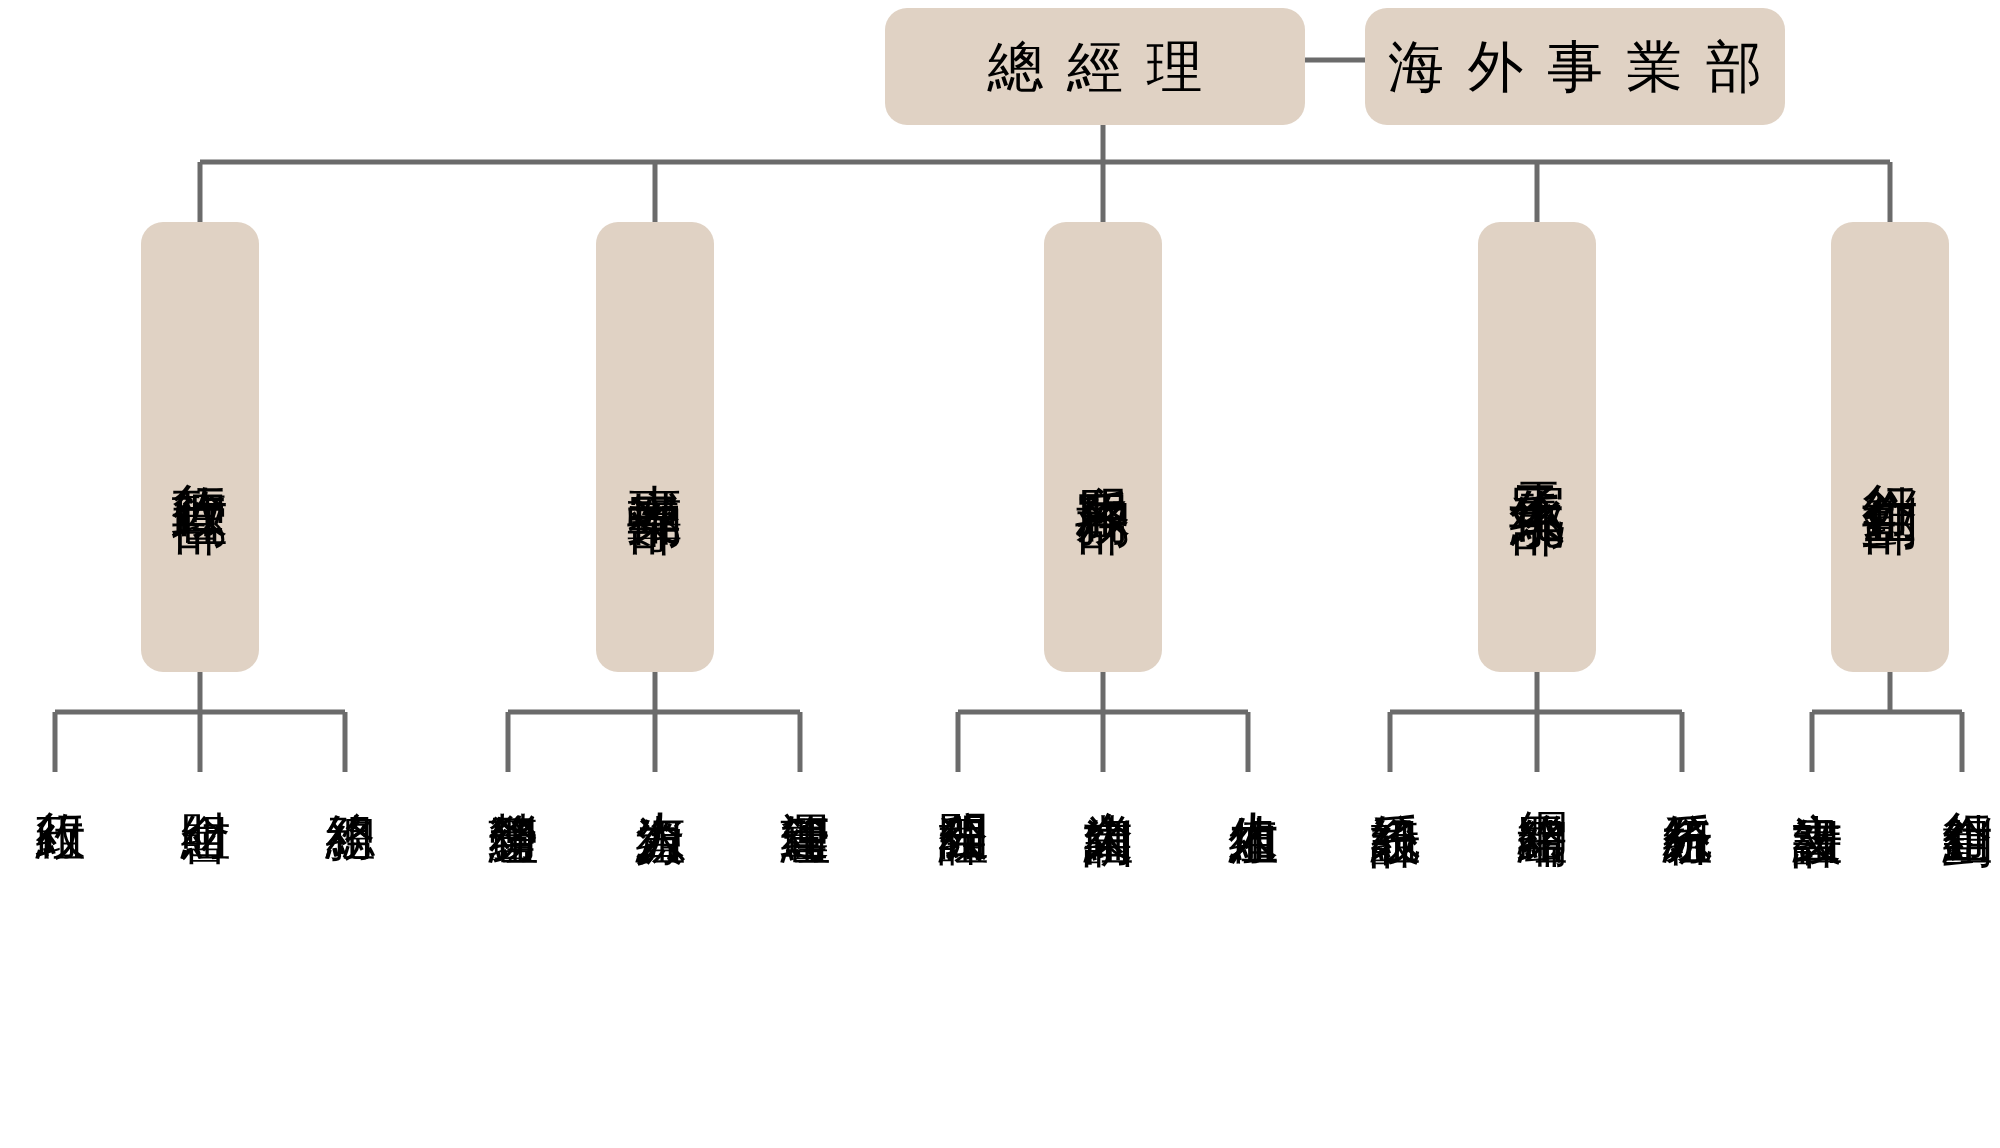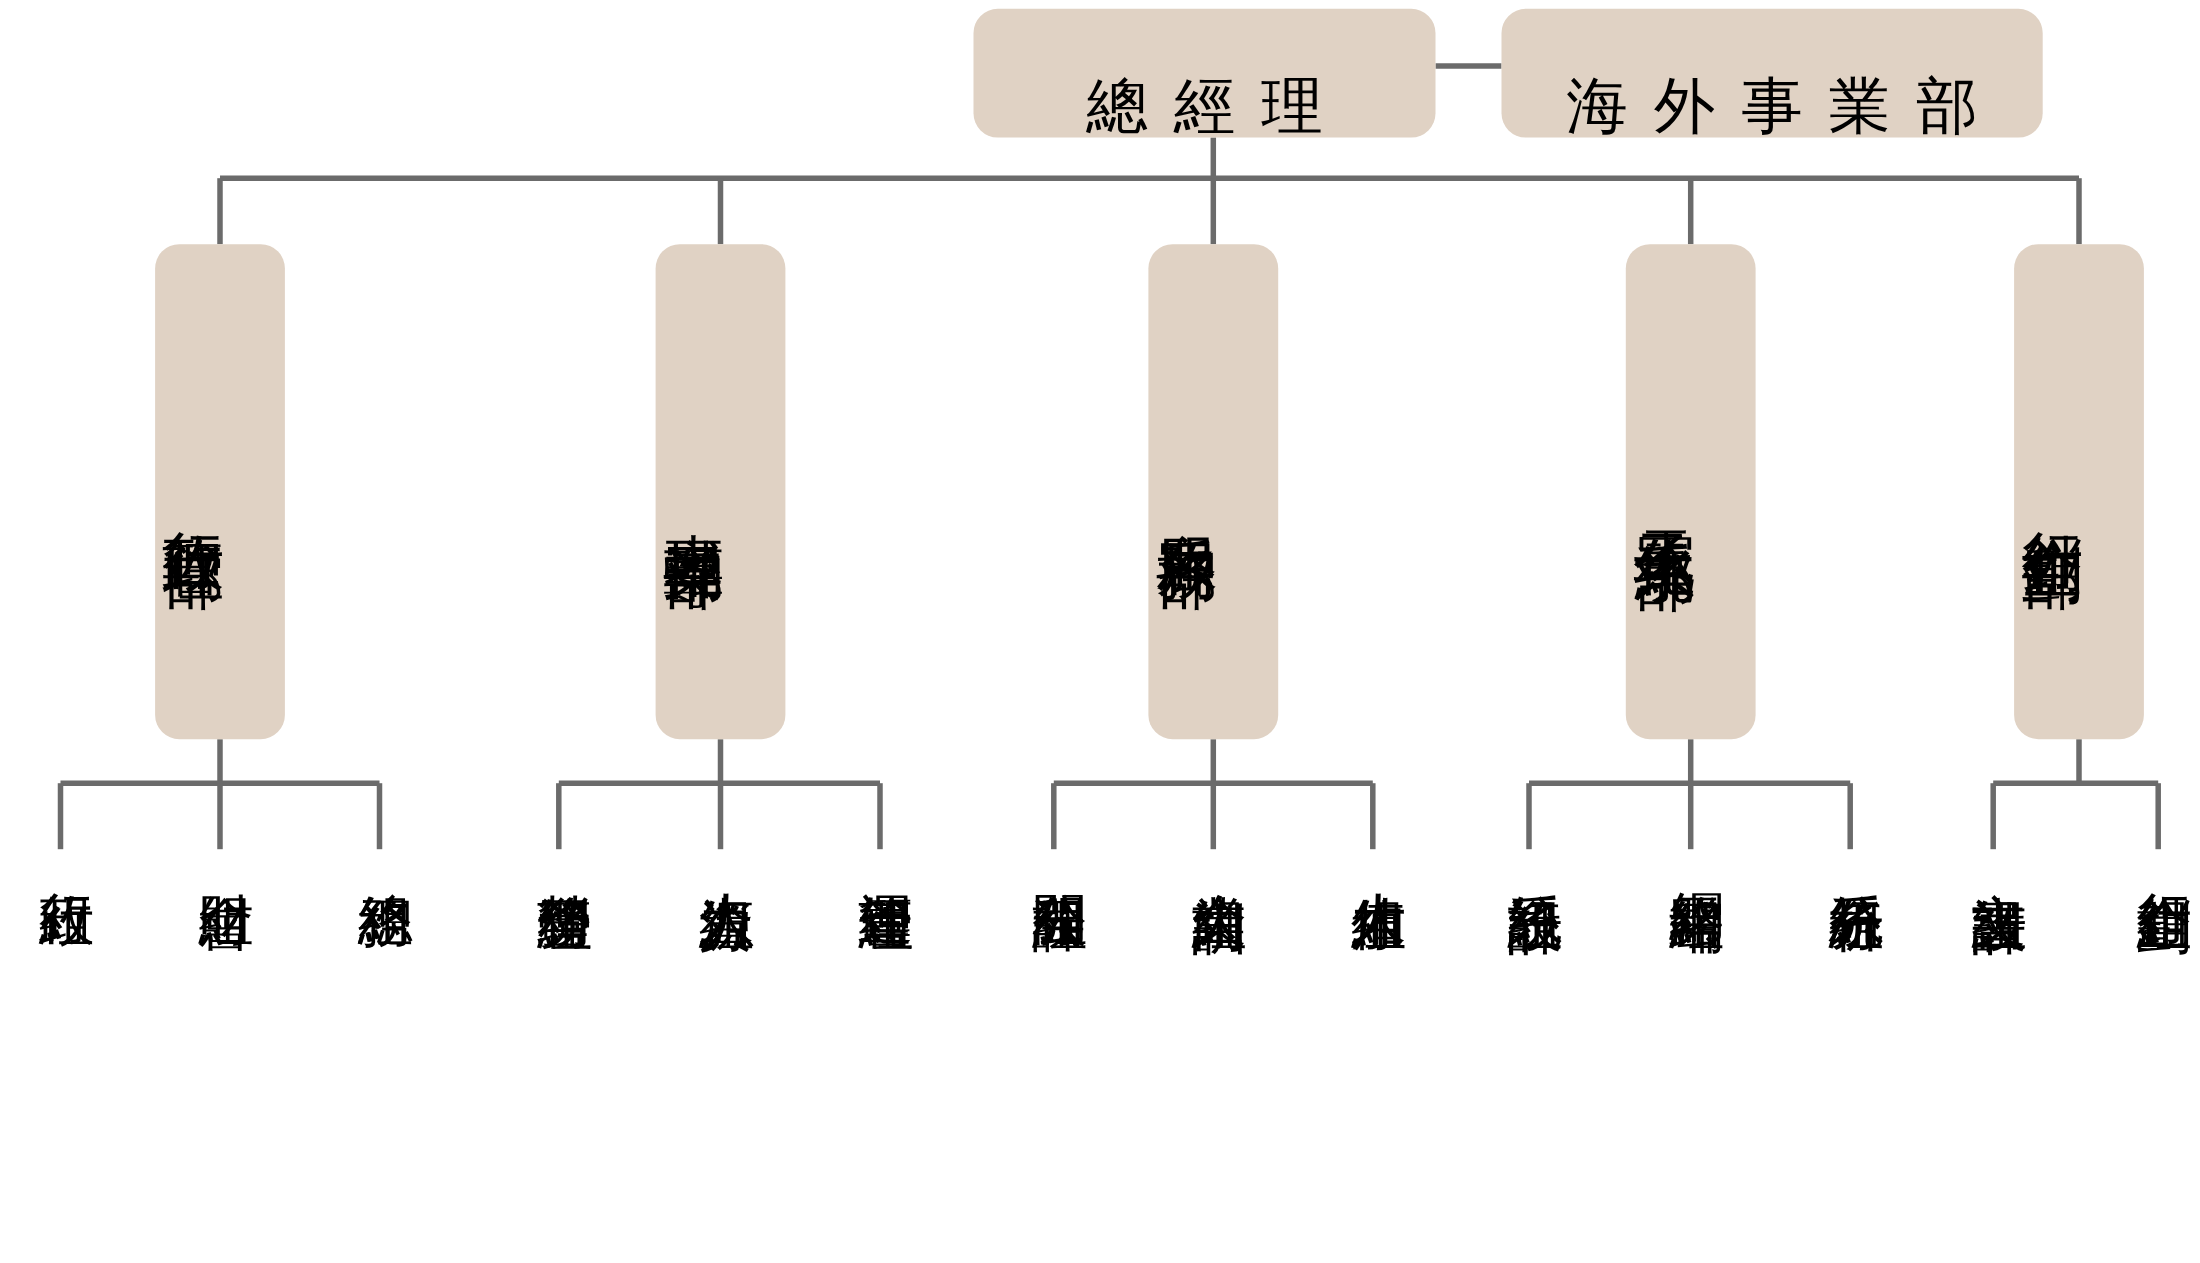--- a/index.html
+++ b/index.html
@@ -17,21 +17,21 @@
   
   .connectors{position:absolute;left:0;top:0;width:2000px;height:1148px;}
 
   
   .node-box{
     position:absolute;
     background:#e0d2c4;
     border-radius:22px;
     box-sizing:border-box;
     display:flex;
-    align-items:flex-end;
+    align-items:center;
     justify-content:center;
   }
 
   
   .node-h{
     font-size:56px;
     letter-spacing:0.42em;
     text-indent:0.42em;
     line-height:1;
     white-space:nowrap;
@@ -108,21 +108,21 @@
       <line x1="1812" y1="712" x2="1962" y2="712"></line>
       <line x1="1812" y1="712" x2="1812" y2="772"></line>
       <line x1="1962" y1="712" x2="1962" y2="772"></line>
     </g>
   </svg>
 
   <div class="node-box node-h" style="left:885px;top:8px;width:420px;height:117px;">
     <span>總經理</span>
   </div>
 
-  <div class="node-box node-h" style="left:1365px;top:8px;width:492px;height:117px;">
+  <div class="node-box node-h" style="left:1365px;top:8px;width:420px;height:117px;">
     <span>海外事業部</span>
   </div>
 
   <div class="node-box node-v" style="left:141px;top:222px;width:118px;height:450px;">
     <span>行政管理部</span>
   </div>
 
   <div class="node-box node-v" style="left:596px;top:222px;width:118px;height:450px;">
     <span>專案輔導部</span>
   </div>

